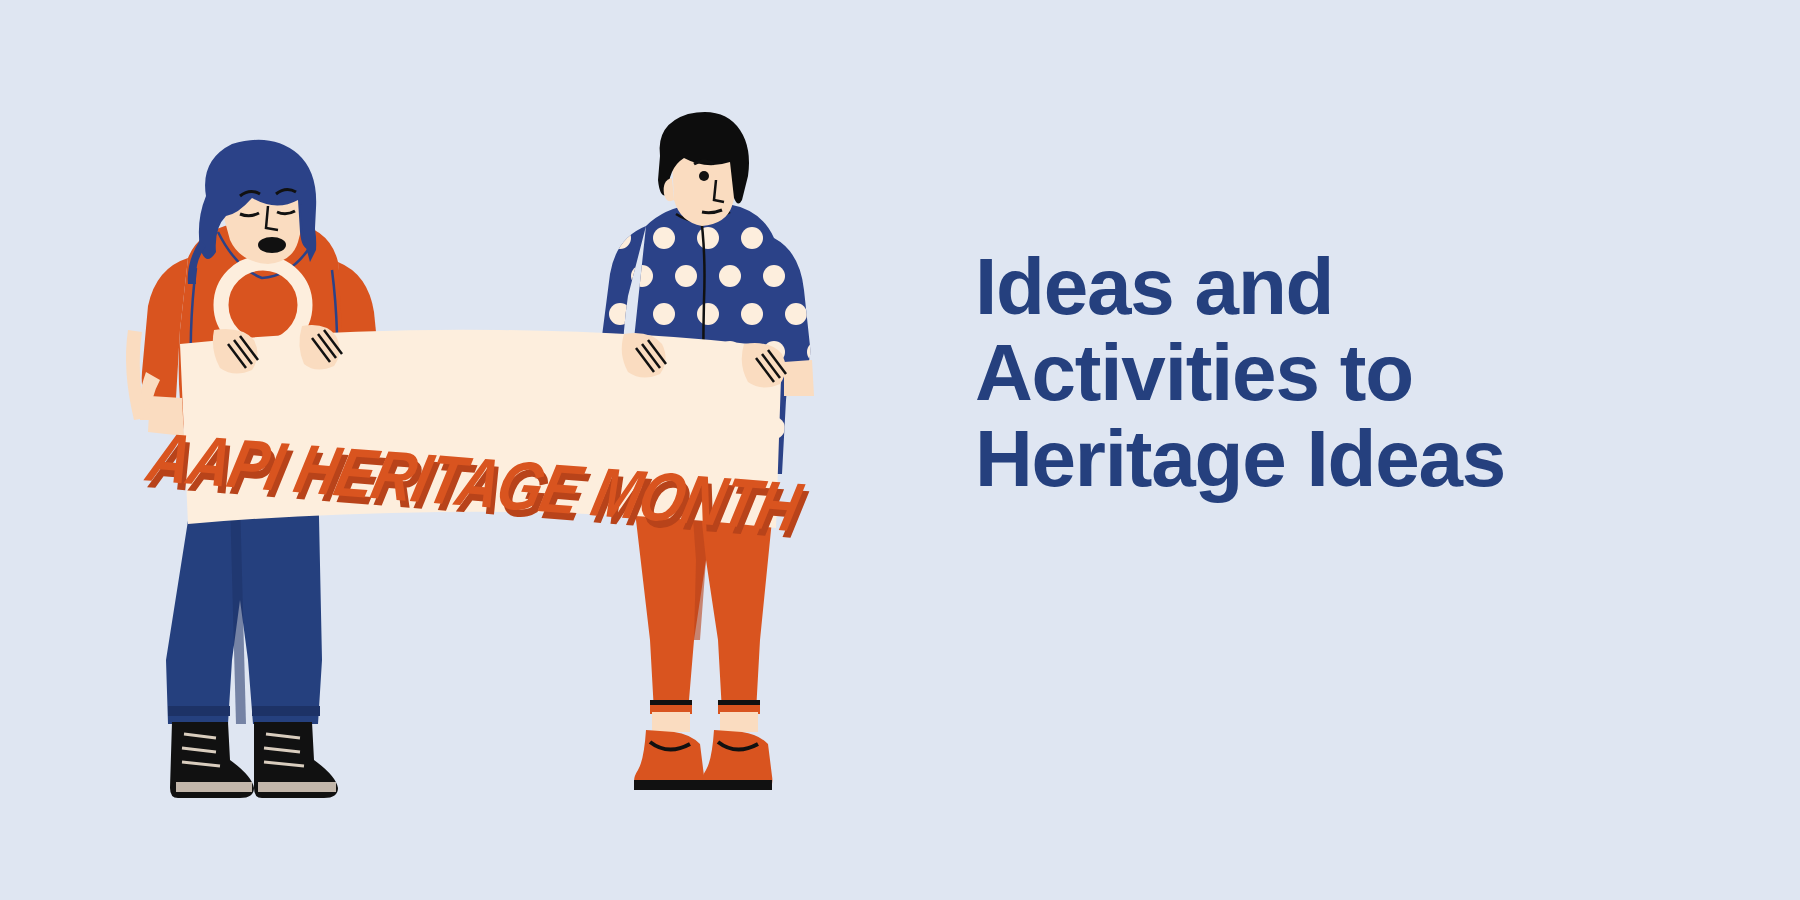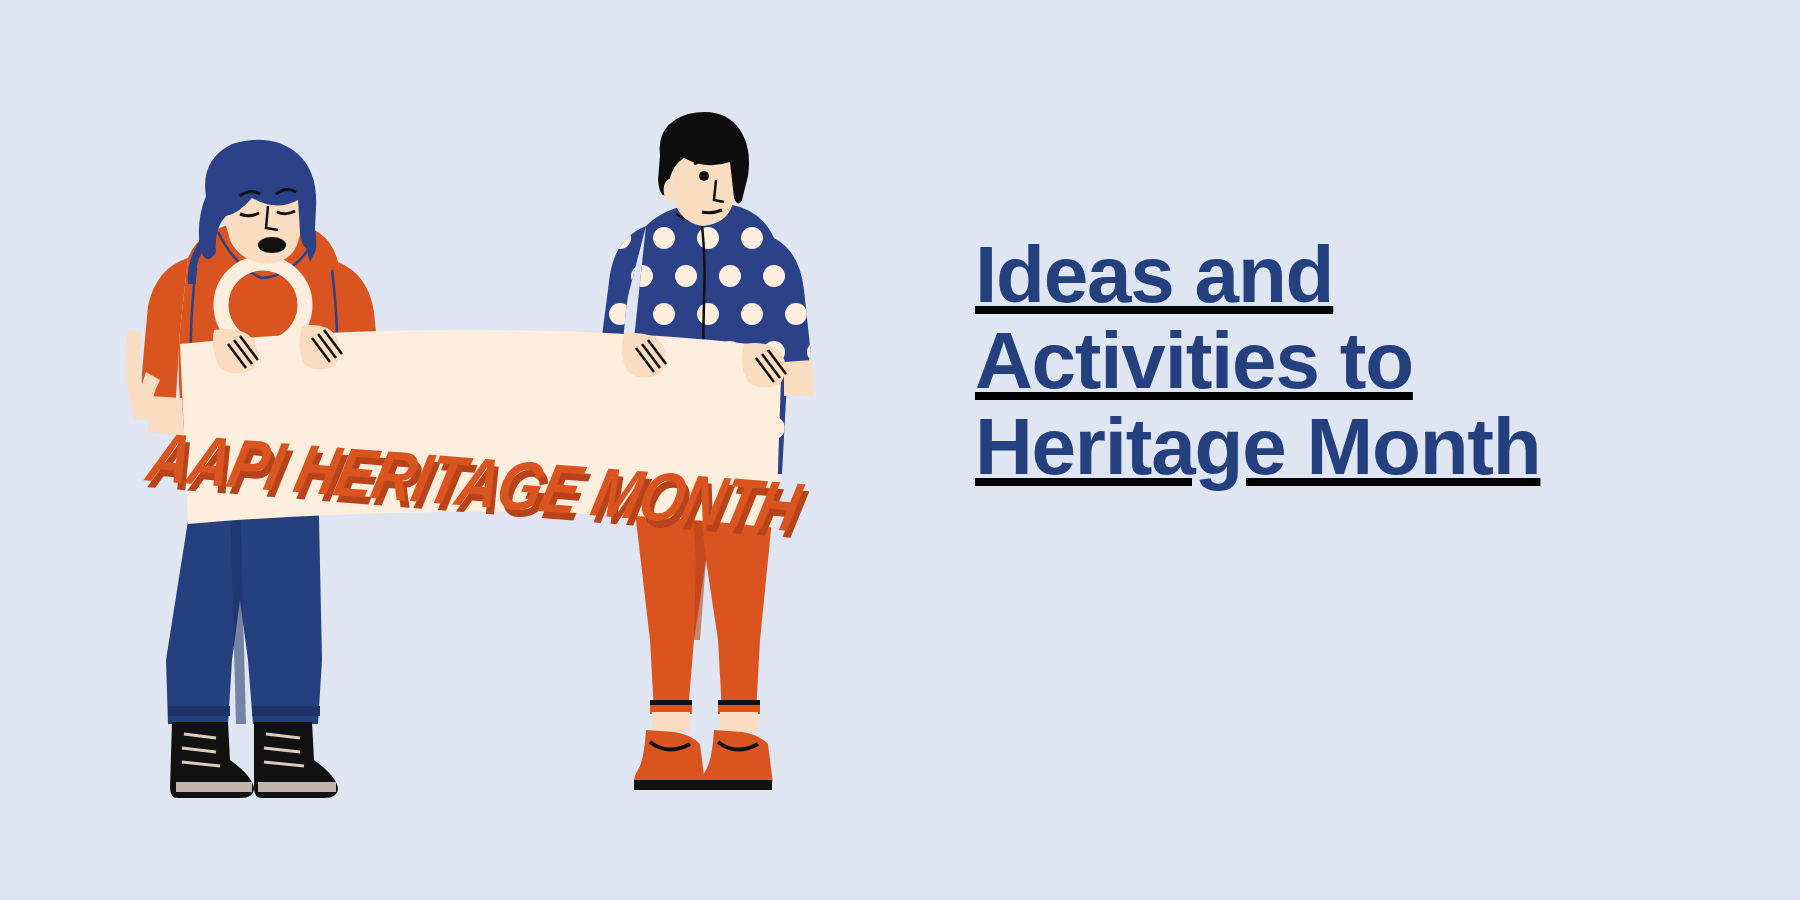--- a/index.html
+++ b/index.html
@@ -22,23 +22,22 @@
   #illustration {
     position: absolute;
     left: 0;
     top: 0;
     width: 980px;
     height: 900px;
   }
   #headline-block {
     position: absolute;
     left: 975px;
-    top: 232px;
+    top: 244px;
     width: 720px;
-    text-decoration: underline;
   }
   .headline-line {
     color: #25407e;
     font-family: "Liberation Sans", sans-serif;
     font-weight: bold;
     font-size: 80px;
     line-height: 86px;
     letter-spacing: -1.2px;
     white-space: nowrap;
   }
@@ -221,16 +220,16 @@
           <path d="M744 344 Q770 340 782 354 Q790 370 780 384 Q762 392 748 382 Q738 364 744 344 Z" fill="#fadcc0"></path>
           <path d="M756 358 L774 382 M762 354 L780 378 M768 350 L786 374" stroke="#111111" stroke-width="2.5" fill="none"></path>
         </g>
       </g>
     </svg>
   </div>
 
   <div id="headline-block">
     <div class="headline-line">Ideas and</div>
     <div class="headline-line">Activities to</div>
-    <div class="headline-line">Heritage Month</div>
+    <div class="headline-line">Heritage Ideas</div>
   </div>
 
 </div>
 
 </body></html>

